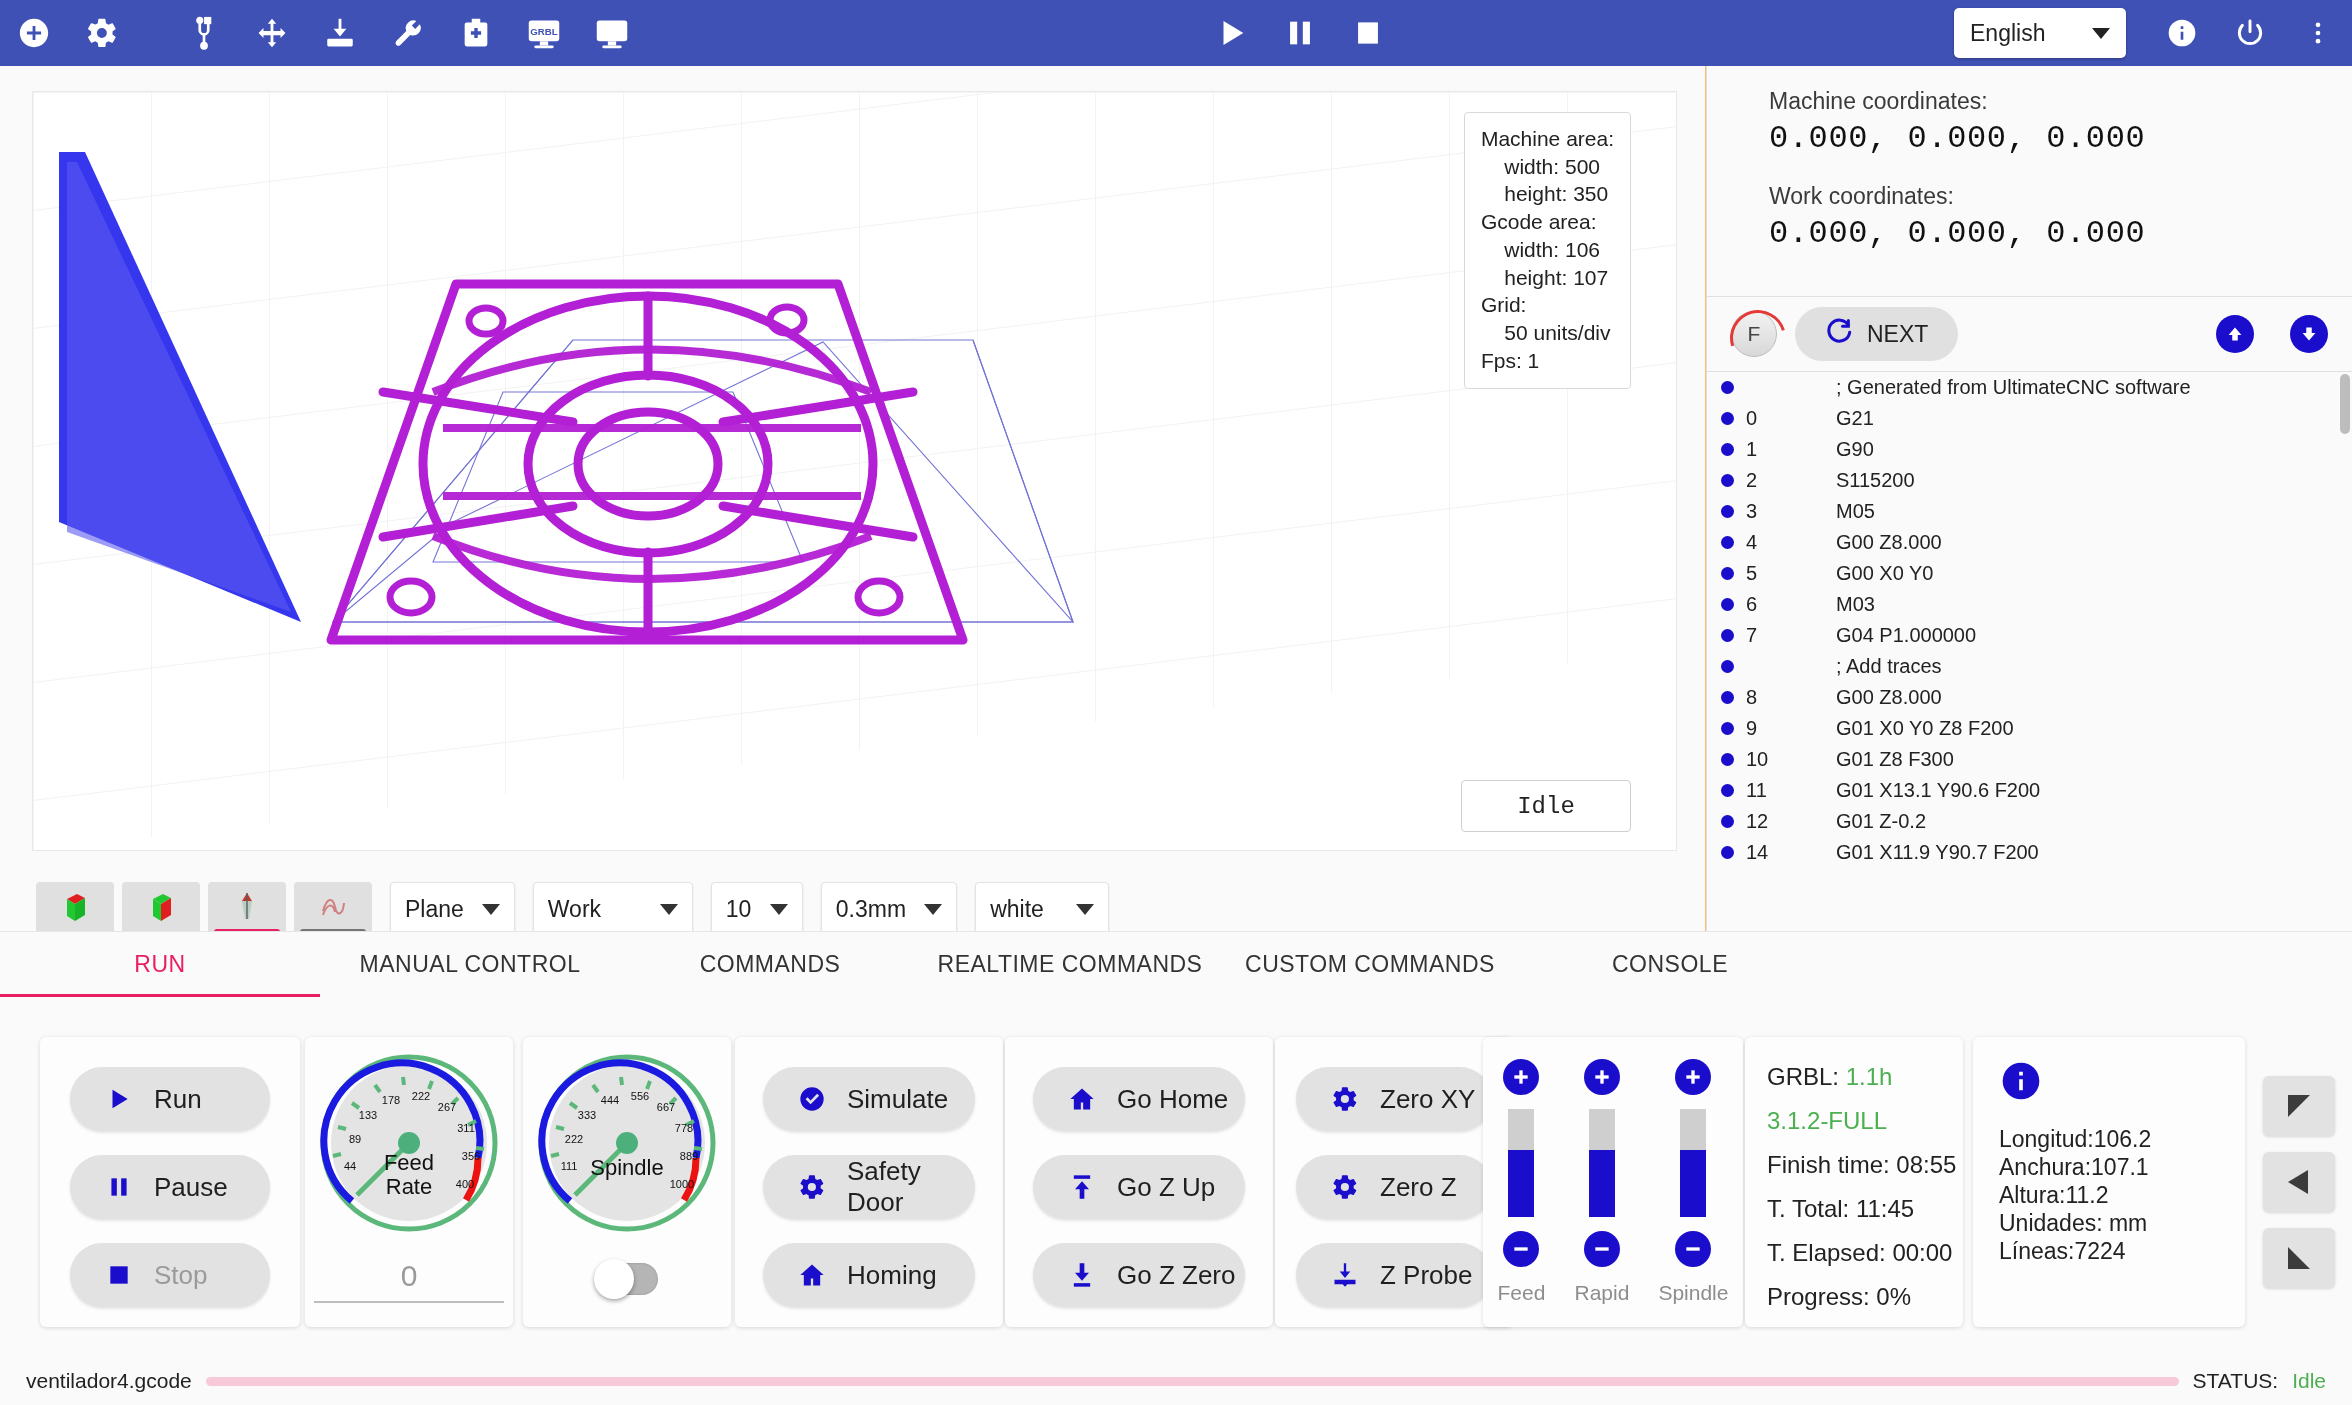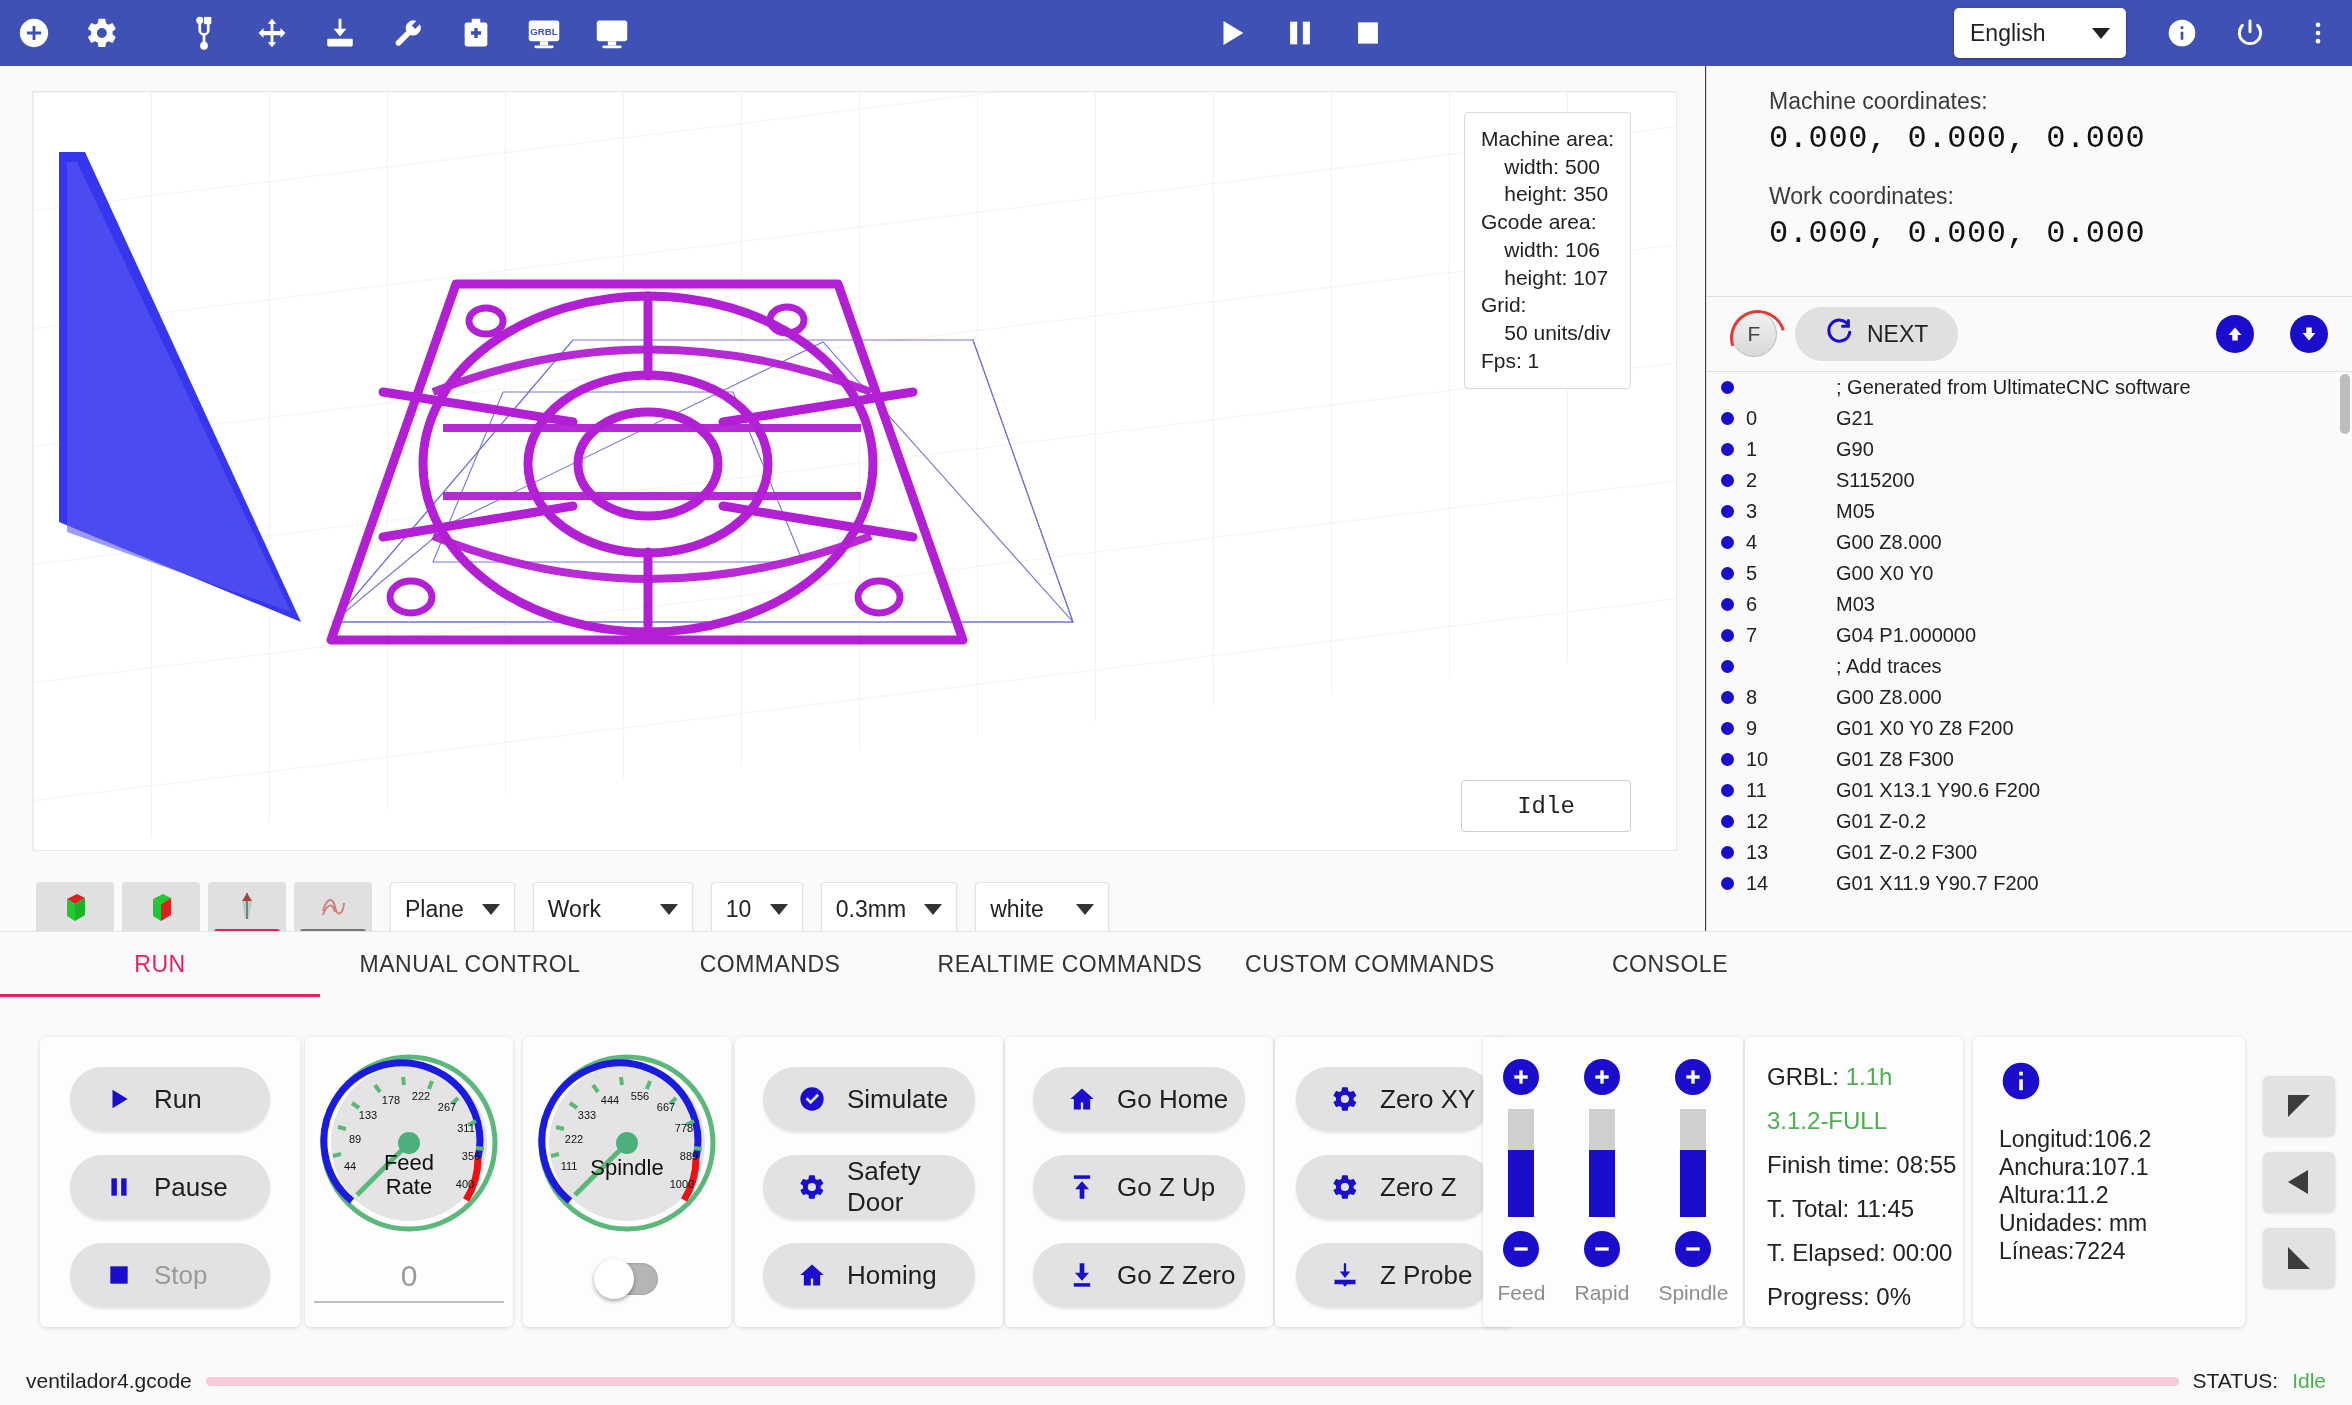--- a/index.html
+++ b/index.html
@@ -2,21 +2,21 @@
 <html><head>
 <meta charset="utf-8">
 <style>
   * { box-sizing: border-box; margin:0; padding:0; }
   html,body {
     width:2352px; height:1405px;
     background:#ffffff;
     font-family:"Liberation Sans", sans-serif;
     overflow:hidden;
   }
-  #app { position:relative; width:2352px; height:1405px; background:#0c4a6e; }
+  #app { position:relative; width:2352px; height:1405px; background:#fdba74; }
 
   
   .topbar {
     position:absolute; left:0; top:0; width:2352px; height:66px;
     background:#3f51b5; display:flex; align-items:center;
   }
   .tb-icon {
     width:46px; height:46px; margin:0 11px;
     display:flex; align-items:center; justify-content:center;
     color:#fff; cursor:pointer; flex:0 0 auto;
@@ -541,25 +541,20 @@
           </div>
           <div class="gl-row">
             <span class="gl-dot"></span>
             <span class="gl-num">11</span>
             <span class="gl-txt">G01 X13.1 Y90.6 F200</span>
           </div>
           <div class="gl-row">
             <span class="gl-dot"></span>
             <span class="gl-num">12</span>
             <span class="gl-txt">G01 Z-0.2</span>
-          </div>
-          <div class="gl-row">
-            <span class="gl-dot"></span>
-            <span class="gl-num">13</span>
-            <span class="gl-txt">G01 Z-0.2 F300</span>
           </div>
           <div class="gl-row">
             <span class="gl-dot"></span>
             <span class="gl-num">14</span>
             <span class="gl-txt">G01 X11.9 Y90.7 F200</span>
           </div>
         </div>
       <div class="gl-scroll"></div>
     </div>
   </div>

